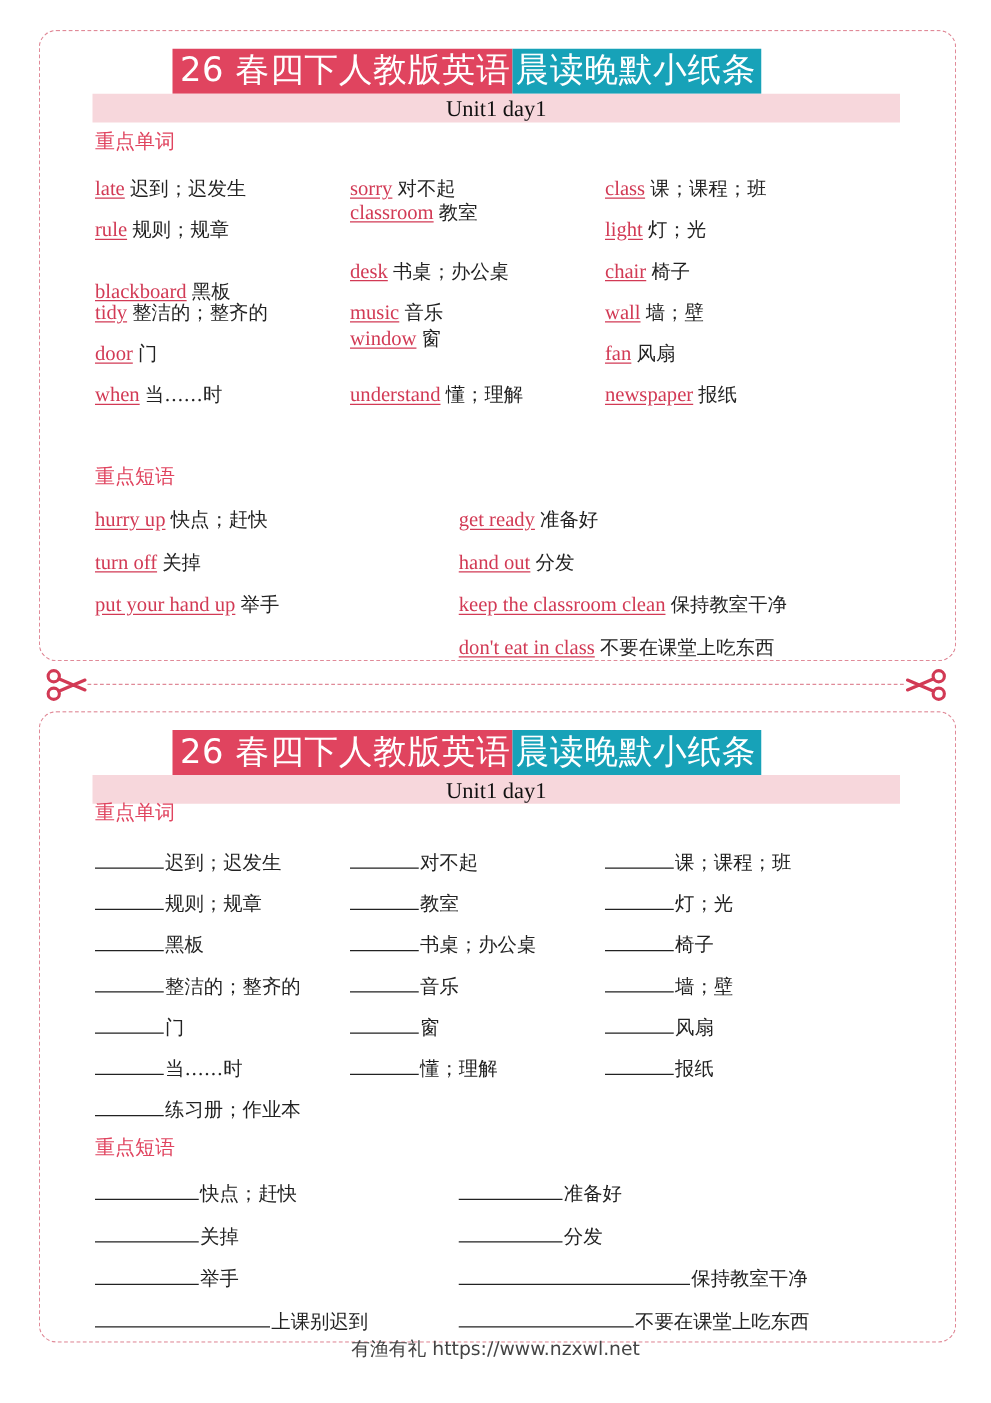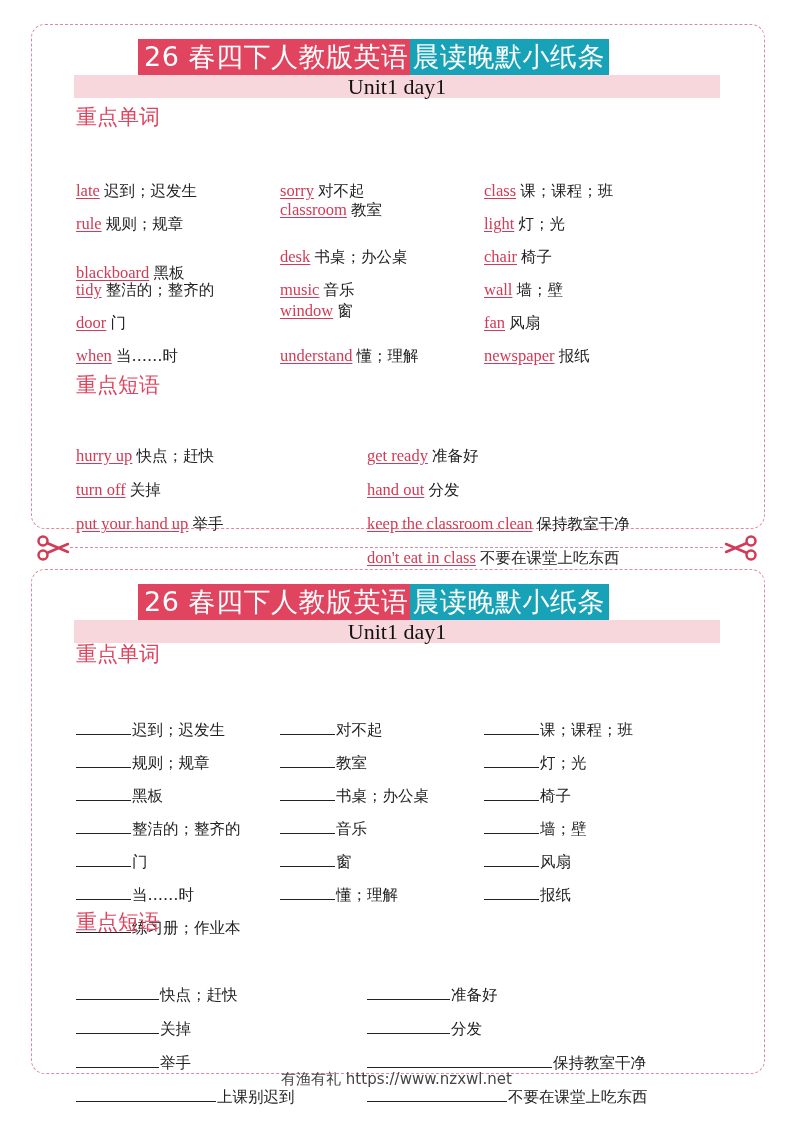--- a/index.html
+++ b/index.html
@@ -3,23 +3,23 @@
 <meta charset="utf-8">
 <style>
   html,body{margin:0;padding:0;background:#fff;}
   body{width:793px;height:1122px;position:relative;overflow:hidden;font-family:"Liberation Serif","DejaVu Serif",serif;color:#222;}
   .card{position:absolute;left:31px;width:734px;border:1.5px dashed #e08a98;border-radius:14px;box-sizing:border-box;}
   .card.c1{top:24px;height:505px;}
   .card.c2{top:569px;height:505px;}
   .title-band{position:absolute;left:106px;top:14px;height:36px;display:flex;font-family:"DejaVu Sans",sans-serif;font-size:27px;line-height:36px;color:#fff;letter-spacing:0.5px;}
   .title-band .t-red{background:#e0445f;padding:0 2px 0 6px;}
   .title-band .t-teal{background:#17a2b8;padding:0 4px 0 2px;}
-  .unit-band{position:absolute;left:42px;top:50px;width:646px;height:23px;background:#f7d7dc;text-align:center;font-size:22px;line-height:24px;color:#111;}
-  .sec-title{position:absolute;left:44px;font-family:"DejaVu Sans",sans-serif;font-size:21px;color:#e0445f;}
-  .row{position:absolute;font-size:16.5px;white-space:nowrap;margin-top:40px;}
+  .unit-band{position:absolute;left:42px;top:50px;width:646px;height:23px;background:#f7d7dc;text-align:center;font-size:18px;line-height:24px;color:#111;}
+  .sec-title{position:absolute;left:44px;font-family:"DejaVu Sans",sans-serif;font-size:16px;color:#e0445f;}
+  .row{position:absolute;font-size:16.5px;white-space:nowrap;}
   .en{color:#d23a55;text-decoration:underline;text-decoration-color:#d23a55;text-underline-offset:2px;}
   .cn{color:#222;font-family:"DejaVu Serif",serif;font-size:15.5px;}
   .blank{display:inline-block;border-bottom:1.3px solid #222;height:16px;vertical-align:baseline;margin-right:1px;}
   .cutline{position:absolute;left:70px;right:70px;top:547px;border-top:1.5px dashed #e08a98;}
   .scissor{position:absolute;top:535px;width:36px;height:26px;}
   .footer{position:absolute;top:1070px;left:0;width:793px;text-align:center;font-family:"DejaVu Sans",sans-serif;font-size:15px;color:#444;}
 </style>
 </head>
 <body>
 

